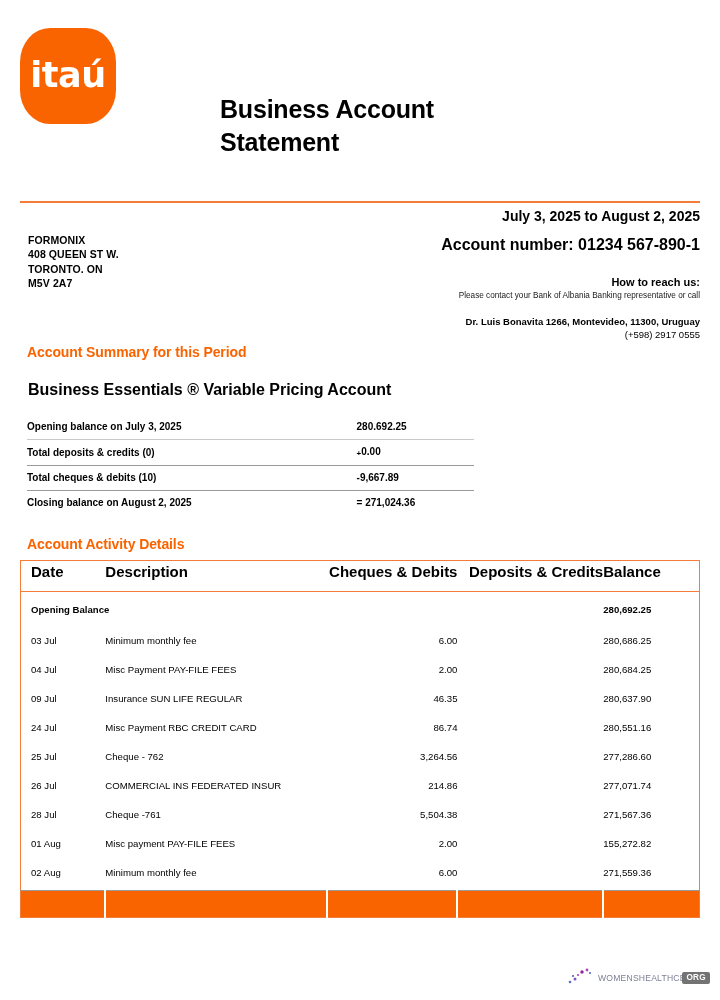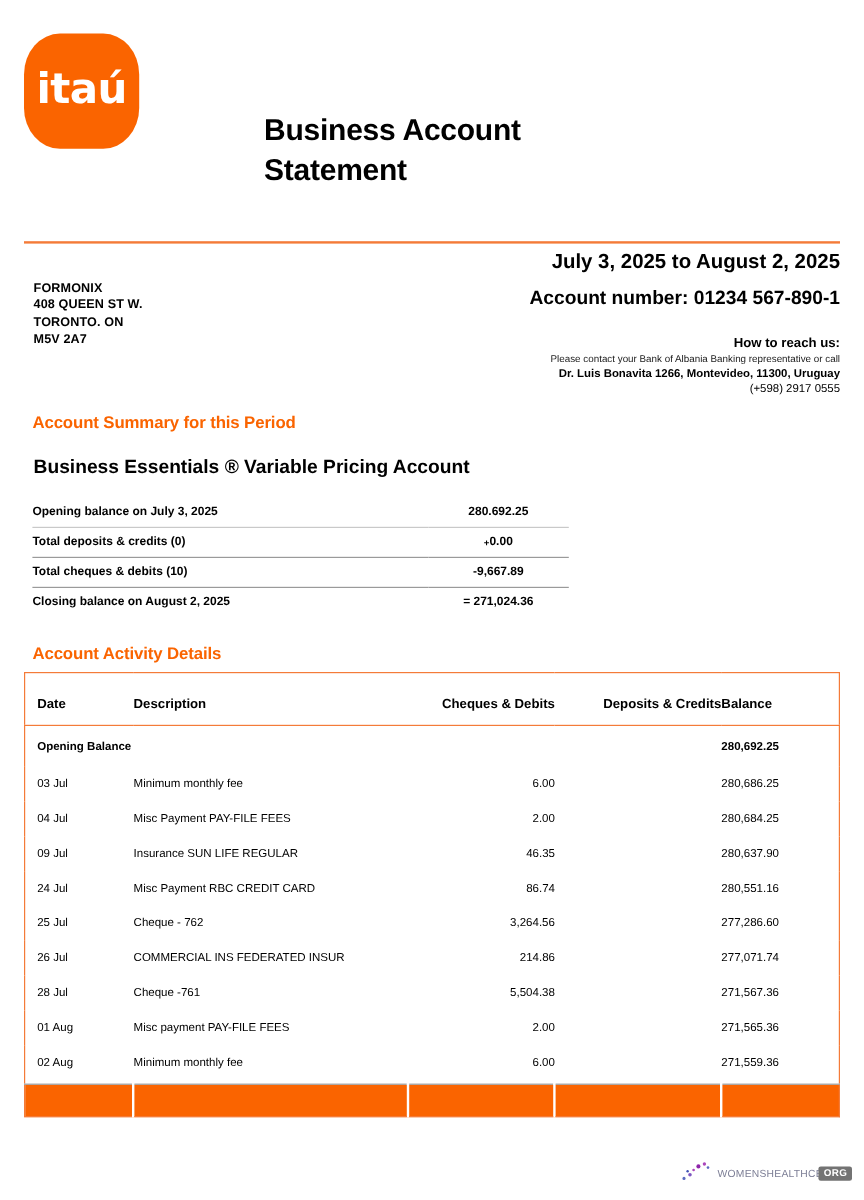--- a/index.html
+++ b/index.html
@@ -86,21 +86,21 @@
   }
 
   .acct-block {
     position: absolute;
     right: 20px;
     top: 208px;
     width: 420px;
     text-align: right;
   }
   .acct-period {
-    font-size: 17px;
+    font-size: 14px;
     font-weight: bold;
     margin-bottom: 12px;
   }
   .acct-number {
     font-size: 16px;
     font-weight: bold;
   }
   .reach {
     margin-top: 22px;
   }
@@ -109,21 +109,21 @@
     font-weight: bold;
   }
   .reach-line {
     font-size: 8.2px;
     margin-top: 3px;
     color: #1a1a1a;
   }
   .reach-addr {
     font-size: 9.5px;
     font-weight: bold;
-    margin-top: 2px;
+    margin-top: 16px;
   }
   .reach-phone {
     font-size: 9.5px;
     margin-top: 2px;
   }
 
   
   .section-heading {
     position: absolute;
     left: 27px;
@@ -151,21 +151,21 @@
     width: 447px;
     border-collapse: collapse;
     font-size: 10px;
   }
   .summary td {
     padding: 6px 0 7px 0;
     font-weight: bold;
     vertical-align: bottom;
   }
   .summary td.amount {
-    text-align: center;
+    text-align: left;
     margin-top: 32px;
   }
   .summary tr.sep-thin td { border-bottom: 1px solid #c9c9c9; }
   .summary tr.sep-thick td { border-bottom: 1.5px solid #9a9a9a; }
   .plus-sign {
     font-size: 8px;
     vertical-align: -1px;
   }
 
   
@@ -173,24 +173,24 @@
     position: absolute;
     left: 20px;
     top: 560px;
     width: 680px;
     border: 1.5px solid #f47b38;
     border-collapse: collapse;
     font-size: 9.6px;
     background: #ffffff;
   }
   .activity th {
-    font-size: 11px;
+    font-size: 15px;
     font-weight: bold;
     text-align: left;
-    padding: 20px 0 11px 0;
+    padding: 2px 0 11px 0;
     border-bottom: 1.5px solid #f47b38;
     white-space: nowrap;
   }
   .activity td {
     padding: 9px 0 9px 0;
     vertical-align: middle;
     white-space: nowrap;
   }
   .activity .c-date   { width: 96px;  padding-left: 10px; }
   .activity .c-desc   { width: 244px; }
@@ -374,21 +374,21 @@
         <td class="c-desc">Cheque -761</td>
         <td class="c-debit">5,504.38</td>
         <td class="c-credit"></td>
         <td class="c-bal">271,567.36</td>
       </tr>
       <tr>
         <td class="c-date">01 Aug</td>
         <td class="c-desc">Misc payment PAY-FILE FEES</td>
         <td class="c-debit">2.00</td>
         <td class="c-credit"></td>
-        <td class="c-bal">271,565.36</td>
+        <td class="c-bal">155,272.82</td>
       </tr>
       <tr class="last-row">
         <td class="c-date">02 Aug</td>
         <td class="c-desc">Minimum monthly fee</td>
         <td class="c-debit">6.00</td>
         <td class="c-credit"></td>
         <td class="c-bal">271,559.36</td>
       </tr>
 
       <tr class="footer-bar-row">

